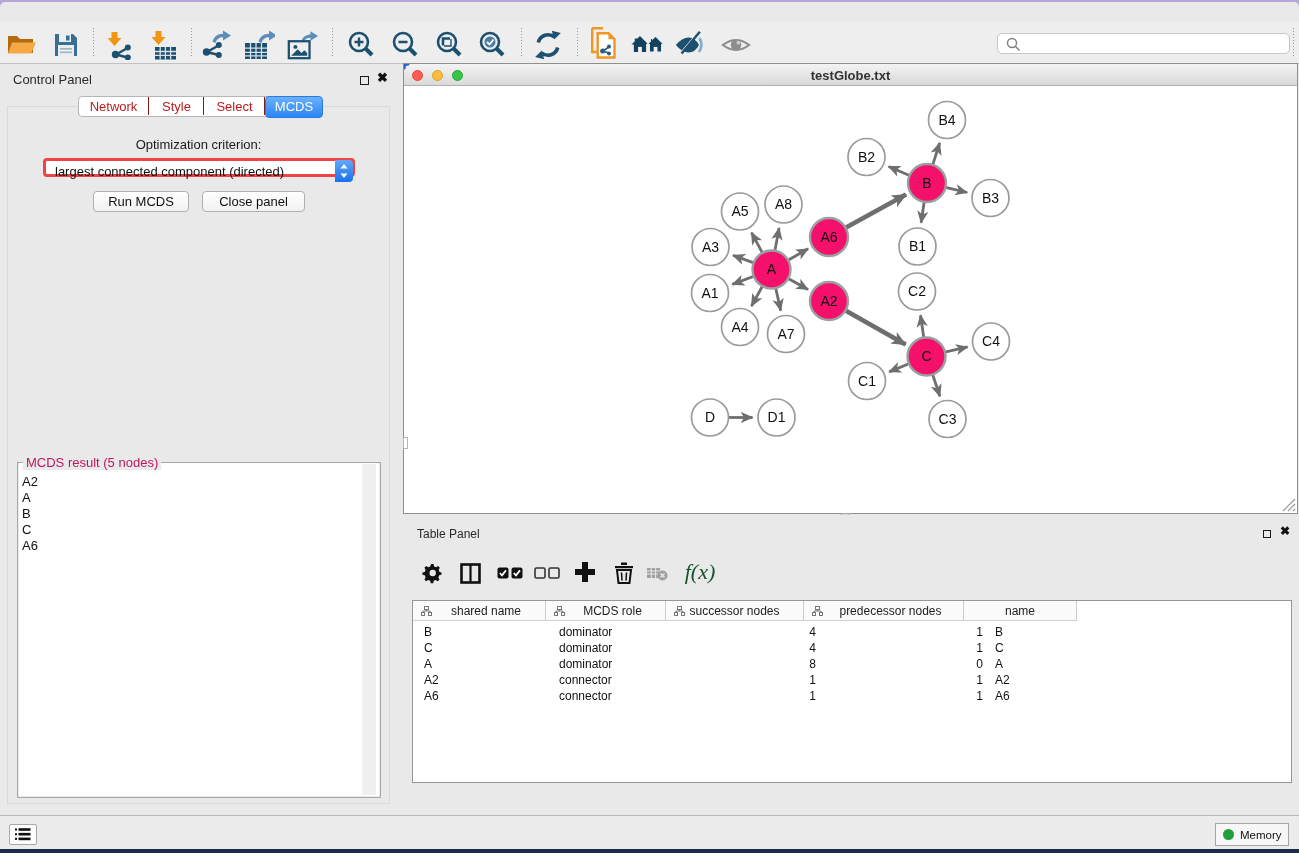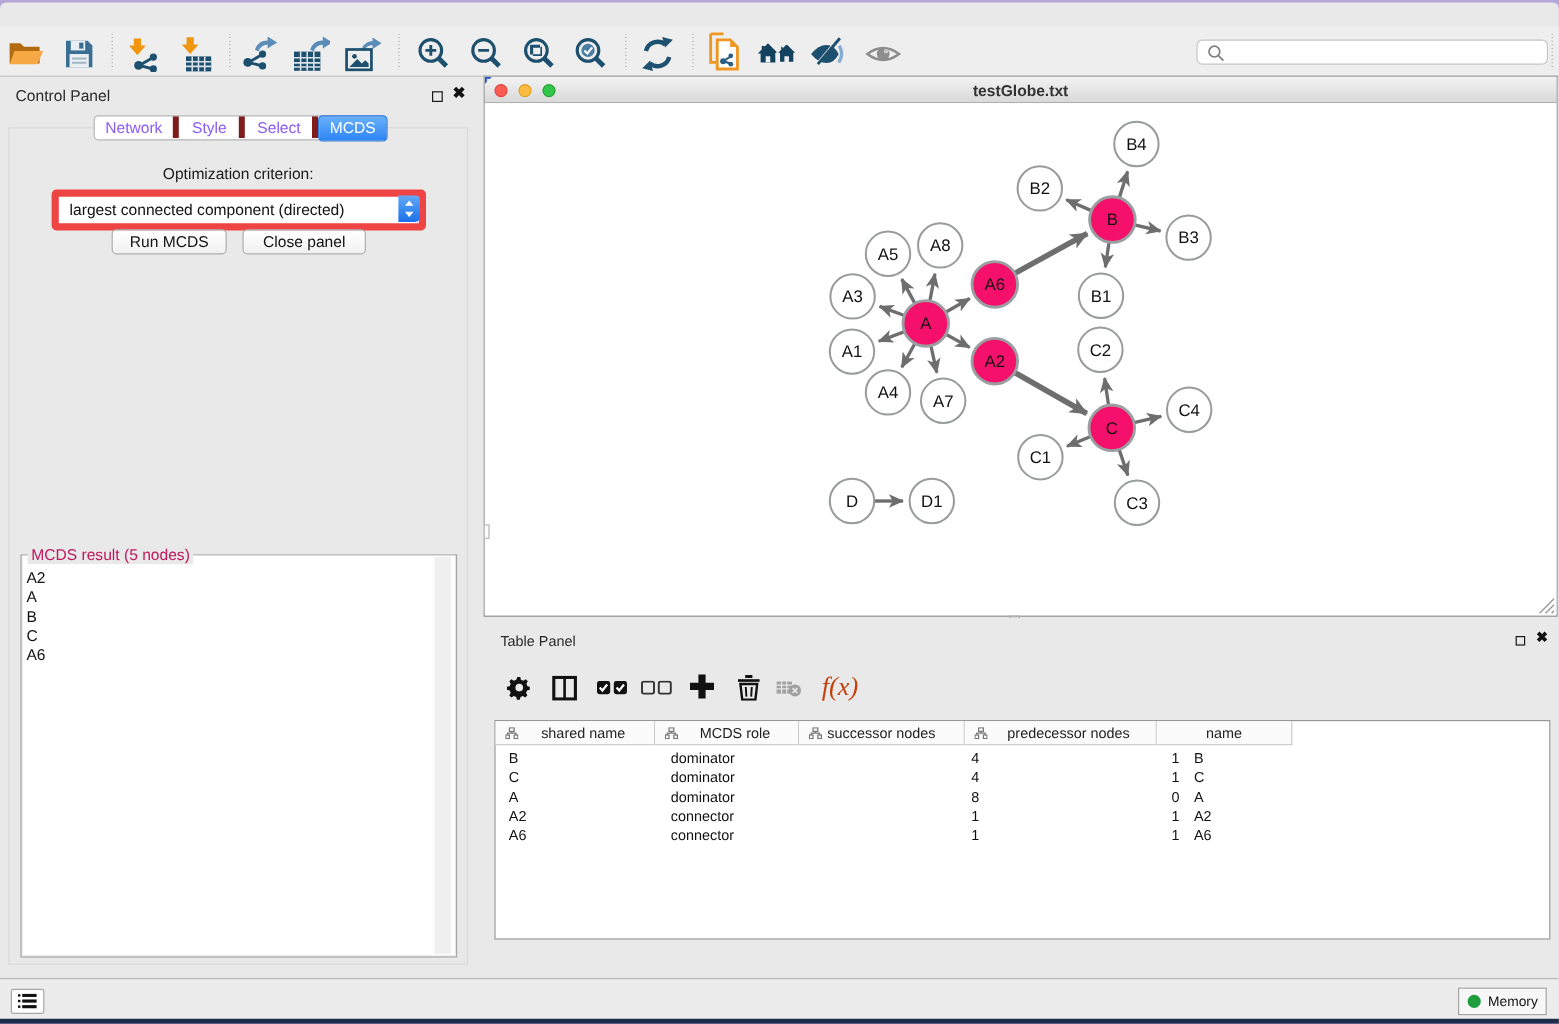--- a/index.html
+++ b/index.html
@@ -8,25 +8,25 @@
 #title{position:absolute;top:3px;width:100%;text-align:center;font-size:13px;color:#404040}
 #toolbar{position:absolute;left:0;top:20px;width:1299px;height:42px;background:#eeeeee;border-bottom:1px solid #c2c2c2}
 .tsep{position:absolute;top:6px;height:30px;width:1px;background-image:linear-gradient(#9a9a9a 33%,rgba(0,0,0,0) 0%);background-size:1px 3px}
 .ticon{position:absolute;top:2px;height:42px;display:flex;align-items:center;justify-content:center}
 #searchbox{position:absolute;left:997px;top:11px;width:293px;height:21px;background:#fff;border:1px solid #c6c6c6;border-radius:5px}
 #cpanel{position:absolute;left:0;top:62px;width:397px;height:754px}
 .ptitle{font-size:13px;color:#2a2a2a}
 .floatbtn{position:absolute;width:9px;height:9px;border:1.6px solid #1a1a1a;background:transparent}
 .closex{position:absolute;font-size:13px;font-weight:bold;color:#111}
 #tabs{position:absolute;left:78px;top:32px;width:244px;height:21px;background:#fff;border:1px solid #b6b6b6;border-radius:4px}
-.tabseg{position:absolute;top:0;height:18px;border-right:5px solid #7f1d1d;display:flex;align-items:center;justify-content:center;font-size:13px;color:#8b5cf6}
+.tabseg{position:absolute;top:0;height:18px;border-right:1px solid #7f1d1d;display:flex;align-items:center;justify-content:center;font-size:13px;color:#b91c1c}
 #tabsel{position:absolute;left:186px;top:-1px;width:58px;height:21.5px;background:linear-gradient(#6ab1fd,#2d85f4);border-radius:4px;color:#fff;display:flex;align-items:center;justify-content:center;font-size:13px;border:1px solid #2b7ae0}
 #cpcontent{position:absolute;left:7px;top:42px;width:383px;height:698px;border:1px solid #d9d9d9;background:#e9e9e9}
 #optlabel{position:absolute;left:0;top:73px;width:397px;text-align:center;font-size:13px;color:#1a1a1a}
-#dropdown{position:absolute;left:43px;top:94px;width:312px;height:34px;background:#fff;border:6px solid #ef4444;border-radius:4px}
+#dropdown{position:absolute;left:43px;top:94px;width:312px;height:19px;background:#fff;border:3px solid #ef4444;border-radius:4px}
 #dropdown span{position:absolute;left:9px;top:3px;font-size:13px;color:#111}
 #stepper{position:absolute;right:-1px;top:-1px;width:18px;height:22px;background:linear-gradient(#61a9f9,#1b70ec);border-radius:0 4px 4px 0}
 .btn{position:absolute;top:127px;height:21px;background:linear-gradient(#ffffff,#f1f1f1);border:1px solid #b0b0b0;border-radius:4px;font-size:13px;color:#111;display:flex;align-items:center;justify-content:center}
 #groupbox{position:absolute;left:17px;top:398px;width:364px;height:336px;border:1px solid #a8a8a8}
 #grouplist{position:absolute;left:1px;top:0px;width:360px;height:333px;background:#fff}
 #scrolltrack{position:absolute;right:4px;top:1px;width:14px;height:331px;background:#f0f0f0}
 #grouptitle{position:absolute;left:5px;top:-8px;background:#e9e9e9;padding:0 3px;font-size:13px;color:#be185d}
 .litem{position:absolute;left:4px;font-size:13px;color:#111}
 #statusbar{position:absolute;left:0;top:813px;width:1299px;height:34px;background:#ececec;border-top:1px solid #b8b8b8}
 #netwin{position:absolute;left:403px;top:61px;width:895px;height:451px;background:#fff;border:1px solid #8f8f8f}
@@ -400,21 +400,21 @@
           <g stroke="#e9e9e9" stroke-width="1">
             <line x1="0" y1="5" x2="13" y2="5"></line>
             <line x1="0" y1="8" x2="13" y2="8"></line>
             <line x1="4.3" y1="2" x2="4.3" y2="12"></line>
             <line x1="8.6" y1="2" x2="8.6" y2="12"></line>
           </g>
           <circle cx="15.5" cy="9.5" r="5" fill="#a0a0a0"></circle>
           <path d="M13.5 7.5 L17.5 11.5 M17.5 7.5 L13.5 11.5" stroke="#e9e9e9" stroke-width="1.4"></path>
         </svg>
  </div>
- <div class="tbicon" style="left:283px;top:44px;width:40px;height:26px;color:#c2410c;font-family:'Liberation Serif',serif;font-style:italic;font-size:22px">f(x)</div>
+ <div class="tbicon" style="left:283px;top:44px;width:40px;height:26px;color:#14532d;font-family:'Liberation Serif',serif;font-style:italic;font-size:22px">f(x)</div>
  <div id="dtable">
   <div class="hcell" style="left:0;width:133px">
           <svg class="hicon" style="position:absolute;left:8px;top:5px" width="11" height="10" viewBox="0 0 11 10">
             <g fill="none" stroke="#777" stroke-width="1">
               <rect x="3.5" y="0.5" width="4" height="3"></rect>
               <rect x="0.5" y="6.5" width="3" height="3"></rect>
               <rect x="7.5" y="6.5" width="3" height="3"></rect>
               <path d="M5.5 3.5 L5.5 5 M2 6.5 L2 5 L9 5 L9 6.5"></path>
             </g>
           </svg>

